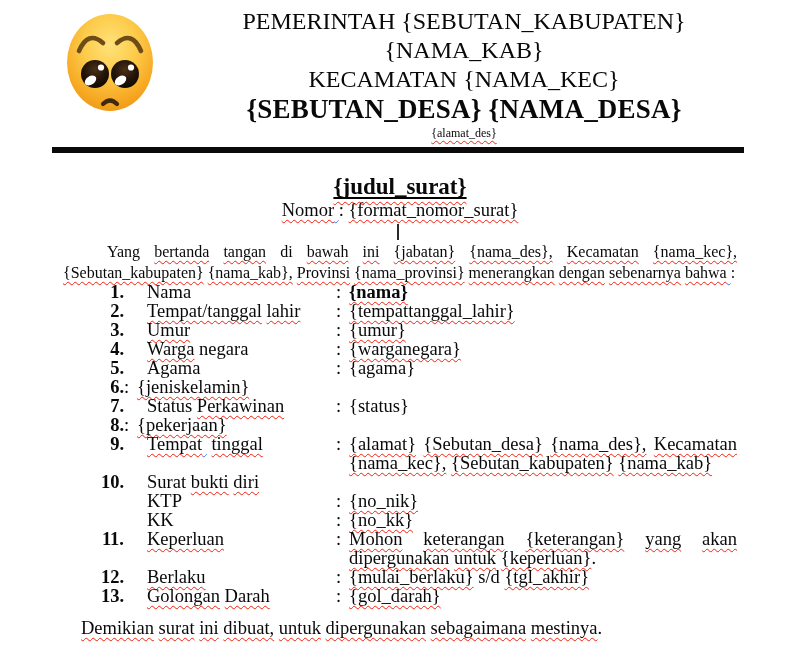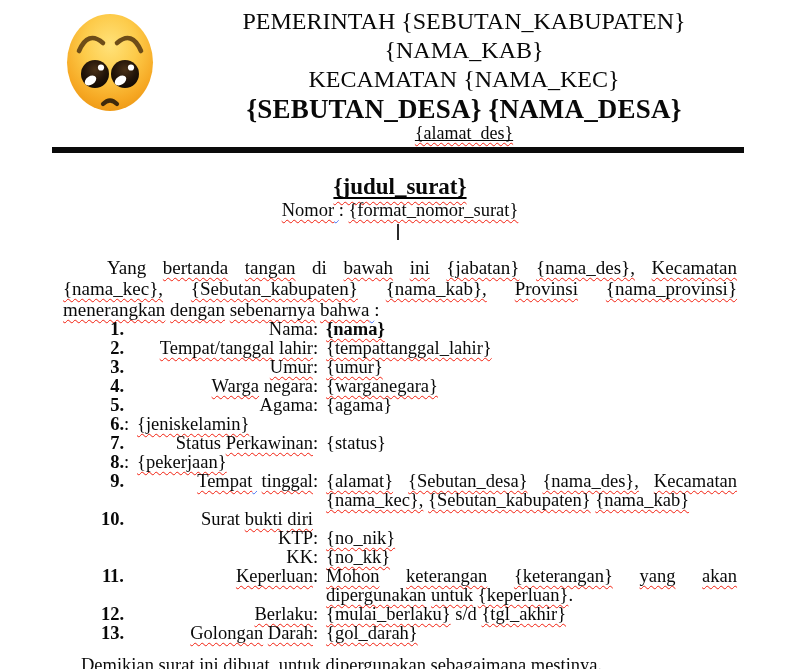--- a/index.html
+++ b/index.html
@@ -19,39 +19,39 @@
     text-decoration-color:#3f6cf5;text-decoration-thickness:1.4px;
     text-underline-offset:2.6px;text-decoration-skip-ink:none;
   }
   .b{font-weight:bold;}
   
   .letterhead{position:relative;padding-top:7px;}
   .logo{position:absolute;left:66px;top:13px;width:88px;height:99px;}
   .lh-text{margin-left:128px;text-align:center;}
   .lh-l1,.lh-l2,.lh-l3{font-size:24px;line-height:29px;}
   .lh-l4{font-size:27px;font-weight:bold;line-height:31px;letter-spacing:.2px;}
-  .lh-l5{font-size:18px;line-height:17px;text-decoration:underline;}
+  .lh-l5{font-size:12px;line-height:17px;}
   .rule{margin:5px 0 0 52px;width:692px;height:6px;background:#0a0a0a;}
   
   .doc{margin:0 63px;}
   .title{margin-top:21px;font-size:23px;font-weight:bold;text-align:center;line-height:25px;}
   .title .u-black{
     text-decoration-line:underline;text-decoration-style:solid;
     text-decoration-color:#000;text-decoration-thickness:2px;
     text-underline-offset:3px;text-decoration-skip-ink:none;
   }
   .title .sq-low{text-underline-offset:6.5px;}
   .nomor{font-size:18.5px;line-height:21px;text-align:center;margin-top:1px;}
   .caret{position:absolute;left:397px;top:224px;width:2px;height:16px;background:#2b2b2b;}
-  .opening{margin-top:36px;font-size:19px;line-height:21px;text-align:justify;text-indent:44px;}
+  .opening{margin-top:20px;font-size:16px;line-height:21px;text-align:justify;text-indent:44px;}
   
   .list{margin-top:0;font-size:18.5px;line-height:19px;}
   .row{display:flex;align-items:baseline;}
   .no{flex:none;width:61px;text-align:right;font-weight:bold;}
-  .label{flex:none;width:189px;text-align:right;}
+  .label{flex:none;width:189px;margin-left:23px;}
   .colon{flex:none;width:13px;}
   .val{flex:1;}
   .val.just{text-align:justify;}
   .closing{margin-top:12px;font-size:18.5px;line-height:21px;margin-left:18px;}
 </style>
 </head>
 <body>
 
 <div class="letterhead">
   <svg class="logo" viewBox="0 0 88 99" aria-hidden="true">

